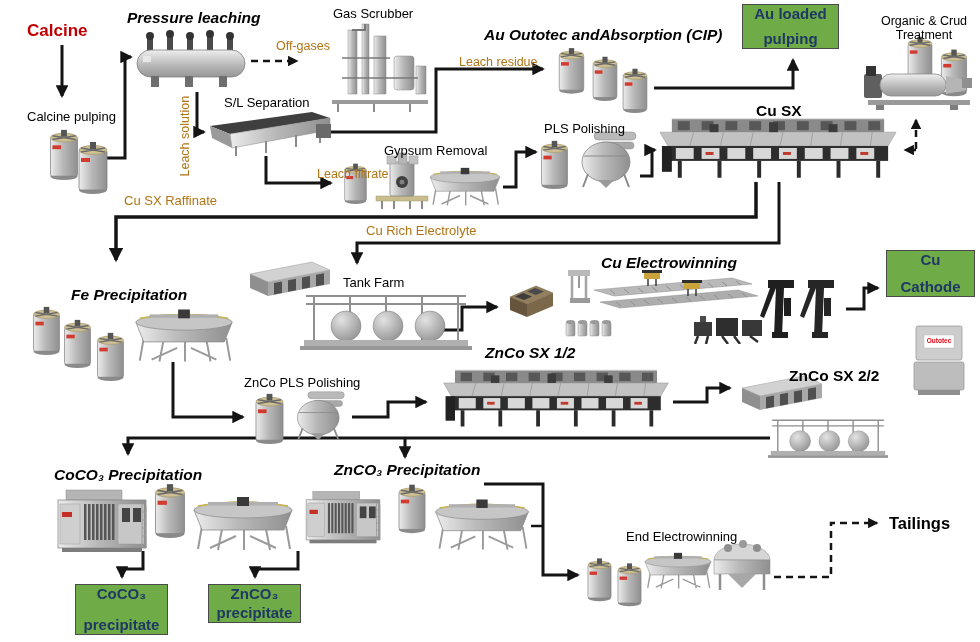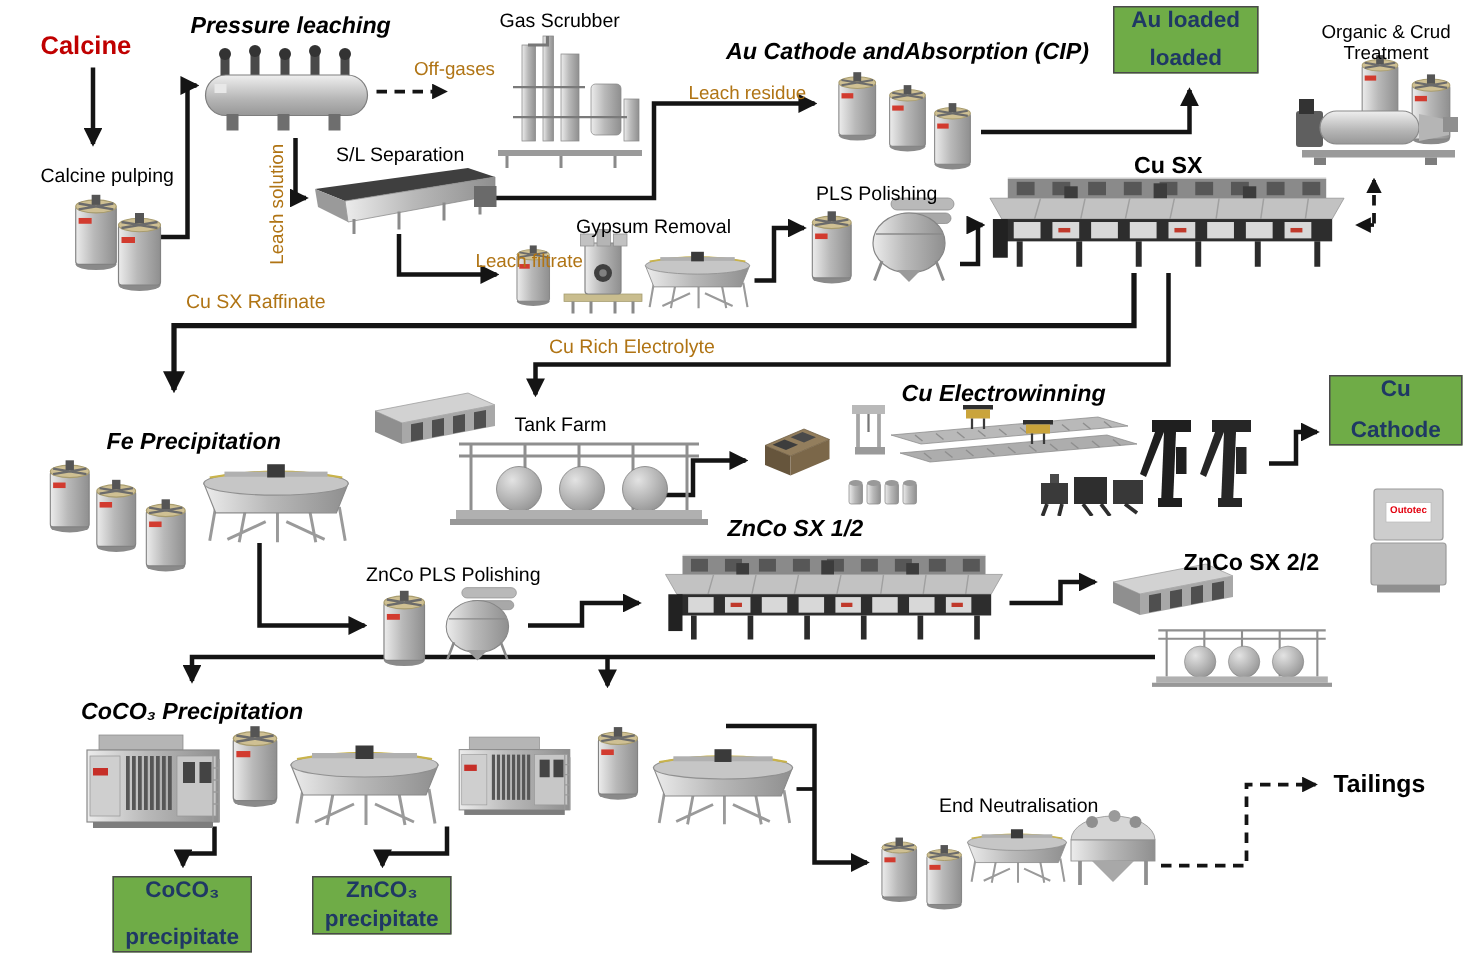--- a/index.html
+++ b/index.html
@@ -387,46 +387,47 @@
 </g>
 </svg>
 
 <div class="lbl feed" style="left:27px;top:21px;">Calcine</div>
 <div class="lbl head" style="left:127px;top:9px;">Pressure leaching</div>
 <div class="lbl" style="left:333px;top:7px;">Gas Scrubber</div>
 <div class="lbl stream" style="left:276px;top:39px;">Off-gases</div>
 <div class="lbl" style="left:27px;top:110px;">Calcine pulping</div>
 <div class="lbl stream vert" style="left:140px;top:129px;width:90px;">Leach solution</div>
 <div class="lbl" style="left:224px;top:96px;">S/L Separation</div>
-<div class="lbl head" style="left:484px;top:26px;">Au Cathode andAbsorption (CIP)</div>
+<div class="lbl head" style="left:484px;top:26px;">Au Outotec andAbsorption (CIP)</div>
 <div class="lbl stream" style="left:459px;top:55px;">Leach residue</div>
 <div class="lbl stream" style="left:269px;top:167px;padding-left:48px;">Leach filtrate</div>
 <div class="lbl" style="left:384px;top:144px;">Gypsum Removal</div>
 <div class="lbl" style="left:544px;top:122px;">PLS Polishing</div>
 <div class="lbl headu" style="left:756px;top:102px;">Cu SX</div>
 <div class="lbl ctr" style="left:868px;top:14px;width:112px;font-size:12.5px;">
   <span style="display:block;">Organic &amp; Crud</span>
   <span style="display:block;">Treatment</span>
 </div>
 <div class="lbl stream" style="left:124px;top:194px;font-size:13px;">Cu SX Raffinate</div>
 <div class="lbl stream" style="left:366px;top:224px;font-size:13px;">Cu Rich Electrolyte</div>
 <div class="lbl head" style="left:71px;top:286px;">Fe Precipitation</div>
 <div class="lbl" style="left:343px;top:276px;">Tank Farm</div>
 <div class="lbl head" style="left:601px;top:254px;">Cu Electrowinning</div>
 <div class="lbl" style="left:244px;top:376px;">ZnCo PLS Polishing</div>
 <div class="lbl head" style="left:485px;top:344px;">ZnCo SX 1/2</div>
 <div class="lbl headu" style="left:789px;top:367px;">ZnCo SX 2/2</div>
 <div class="lbl head" style="left:54px;top:466px;">CoCO₃ Precipitation</div>
-<div class="lbl" style="left:626px;top:530px;">End Neutralisation</div>
+<div class="lbl head" style="left:334px;top:461px;">ZnCO₃ Precipitation</div>
+<div class="lbl" style="left:626px;top:530px;">End Electrowinning</div>
 <div class="lbl navy" style="left:889px;top:514px;">Tailings</div>
 <div class="outotec" style="left:924px;top:337px;width:30px;">Outotec</div>
 
 <div class="gbox" style="left:742px;top:4px;width:97px;height:45px;">
   <span>Au loaded</span>
-  <span>loaded</span>
+  <span>pulping</span>
 </div>
 <div class="gbox" style="left:886px;top:250px;width:89px;height:47px;">
   <span>Cu</span>
   <span>Cathode</span>
 </div>
 <div class="gbox" style="left:75px;top:584px;width:93px;height:51px;">
   <span>CoCO₃</span>
   <span>precipitate</span>
 </div>
 <div class="gbox" style="left:208px;top:584px;width:93px;height:39px;">

